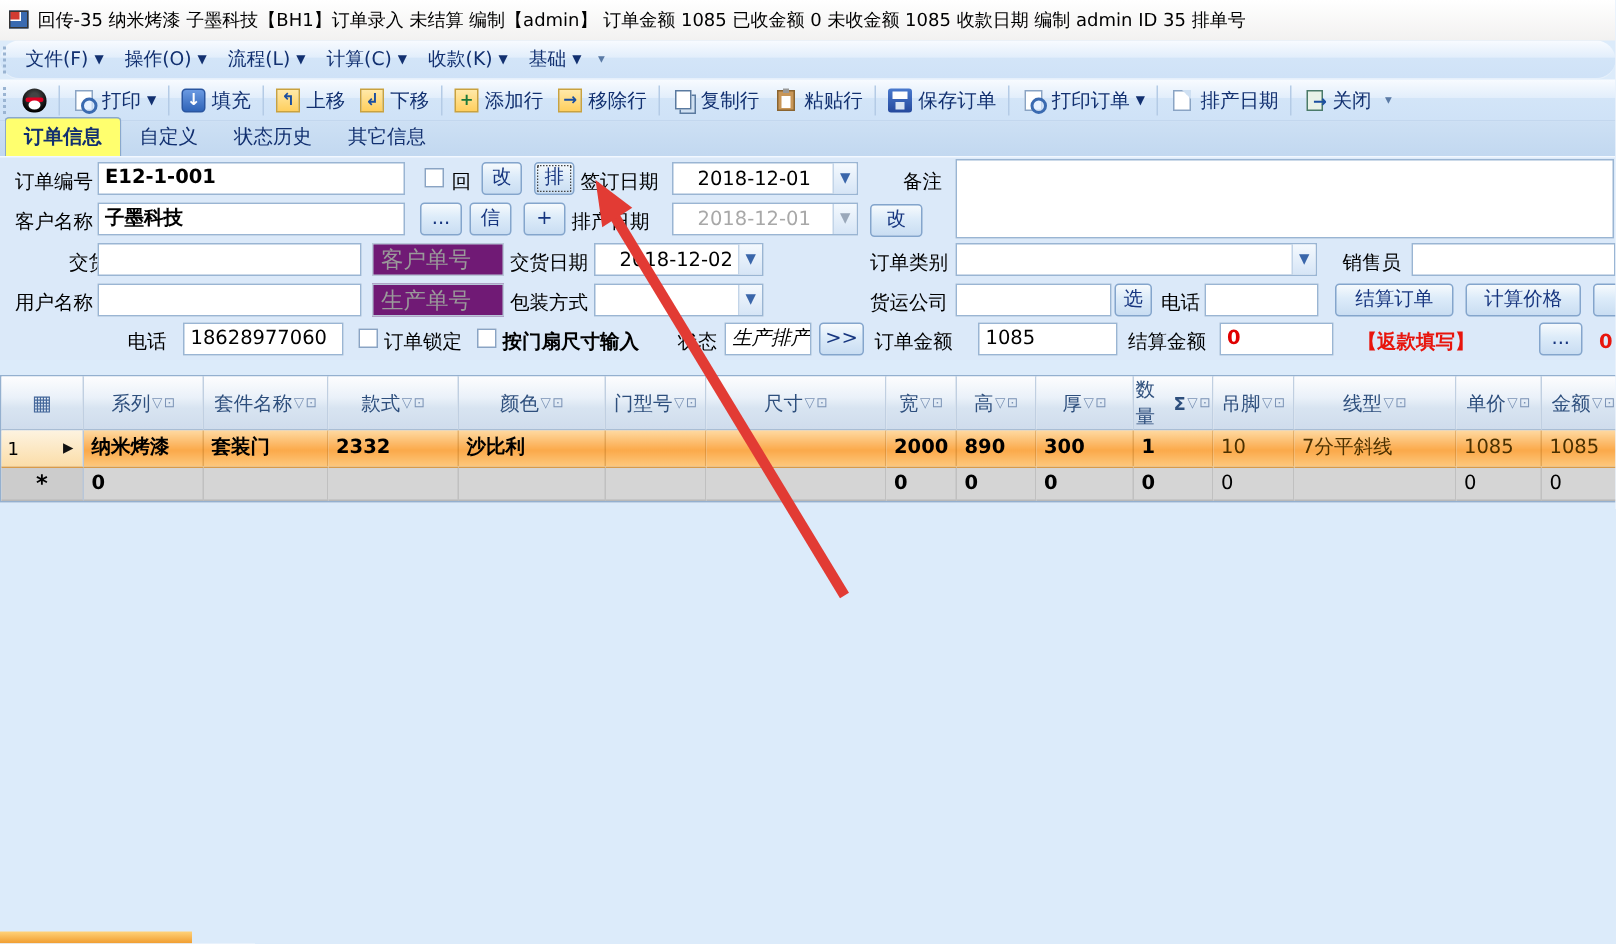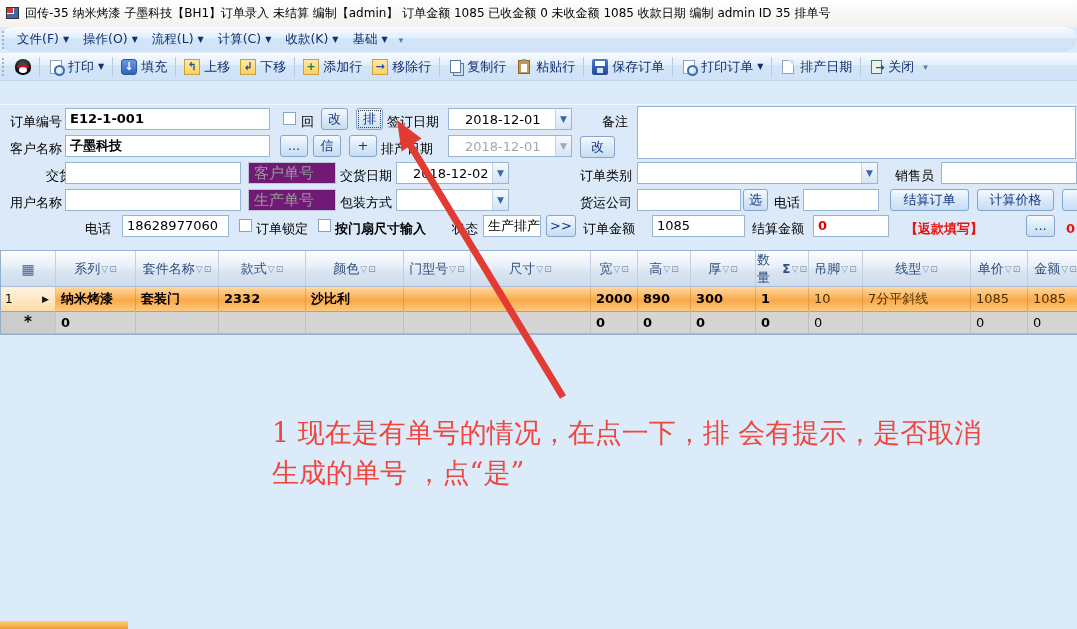--- a/index.html
+++ b/index.html
@@ -253,20 +253,26 @@
         <span>排产日期</span>
       </span>
     <span class="tsep"></span>
     <span class="titem">
         <span class="ic ic-exit"></span>
         <span>关闭</span>
       </span>
     <span class="ovf">▾</span>
   </div>
 
+  <div class="tabs">
+    <span class="tab active">订单信息</span>
+    <span class="tab">自定义</span>
+    <span class="tab">状态历史</span>
+    <span class="tab">其它信息</span>
+  </div>
 
   <div class="formpanel">
 
     <span class="lbl" style="left:10px;top:6px;">订单编号</span>
     <div class="inp b" style="left:65px;top:3px;width:205px;">E12-1-001</div>
     <span class="cb" style="left:283px;top:7px;"></span>
     <span class="lbl" style="left:301px;top:6px;">回</span>
     <div class="sbtn" style="left:321px;top:3px;width:27px;">改</div>
     <div class="sbtn focusdotted" style="left:356px;top:3px;width:27px;">排</div>
     <span class="lbl" style="left:387px;top:6px;">签订日期</span>
@@ -322,21 +328,21 @@
     <div class="sbtn" style="left:977px;top:84px;width:77px;">计算价格</div>
     <div class="sbtn" style="left:1062px;top:84px;width:30px;"></div>
 
     <span class="lbl" style="left:85px;top:113px;">电话</span>
     <div class="inp" style="left:122px;top:110px;width:107px;">18628977060</div>
     <span class="cb" style="left:239px;top:114px;"></span>
     <span class="lbl" style="left:256px;top:113px;">订单锁定</span>
     <span class="cb" style="left:318px;top:114px;"></span>
     <span class="lbl b" style="left:335px;top:113px;">按门扇尺寸输入</span>
     <span class="lbl" style="left:452px;top:113px;">状态</span>
-    <div class="inp" style="left:483px;top:110px;width:58px;">生产排产</div>
+    <div class="inp" style="left:483px;top:110px;width:58px;font-style:italic;">生产排产</div>
     <div class="sbtn" style="left:546px;top:110px;width:30px;">&gt;&gt;</div>
     <span class="lbl" style="left:583px;top:113px;">订单金额</span>
     <div class="inp" style="left:652px;top:110px;width:93px;">1085</div>
     <span class="lbl" style="left:752px;top:113px;">结算金额</span>
     <div class="inp red" style="left:813px;top:110px;width:76px;">0</div>
     <span class="redtext" style="left:905px;top:113px;">【返款填写】</span>
     <div class="sbtn" style="left:1026px;top:110px;width:29px;">...</div>
     <span class="redtext" style="left:1066px;top:113px;">0</span>
   </div>
 
@@ -443,24 +449,20 @@
     <div class="g2 b">0</div>
     <div class="g2 b">0</div>
     <div class="g2 b">0</div>
     <div class="g2 b">0</div>
     <div class="g2">0</div>
     <div class="g2"></div>
     <div class="g2">0</div>
     <div class="g2">0</div>
   </div>
 
-  <div class="note">
-    <div>1  现在是有单号的情况，在点一下，排   会有提示，是否取消</div>
-    <div>生成的单号 ，点“是”</div>
-  </div>
 
   <svg class="arrowsvg" width="1077" height="629">
     <line x1="563" y1="397" x2="409" y2="143" stroke="#e23b34" stroke-width="7"></line>
     <polygon points="397,120 421.5,138.5 401.5,151.5" fill="#e23b34"></polygon>
   </svg>
 
   <div class="taskbar-strip"></div>
 </div>
 
 </body></html>

